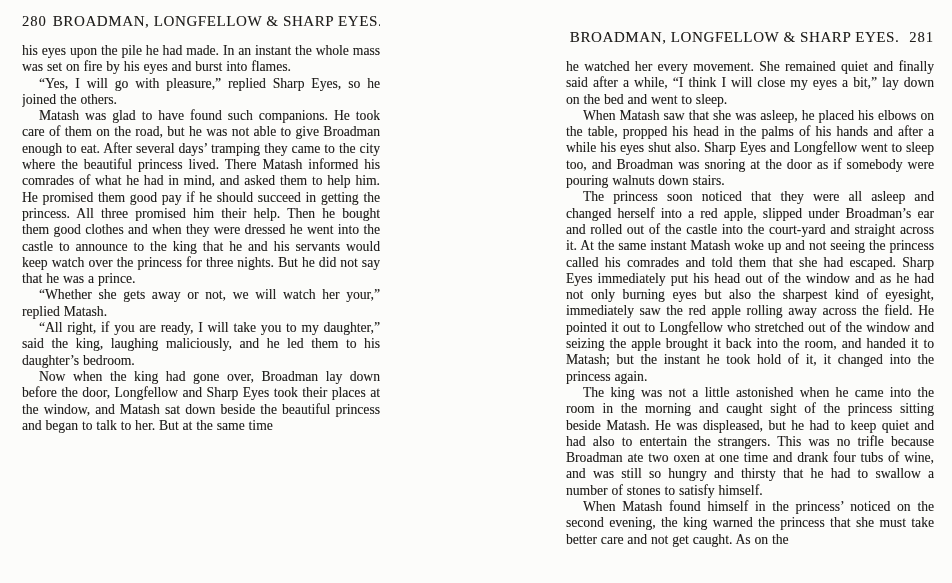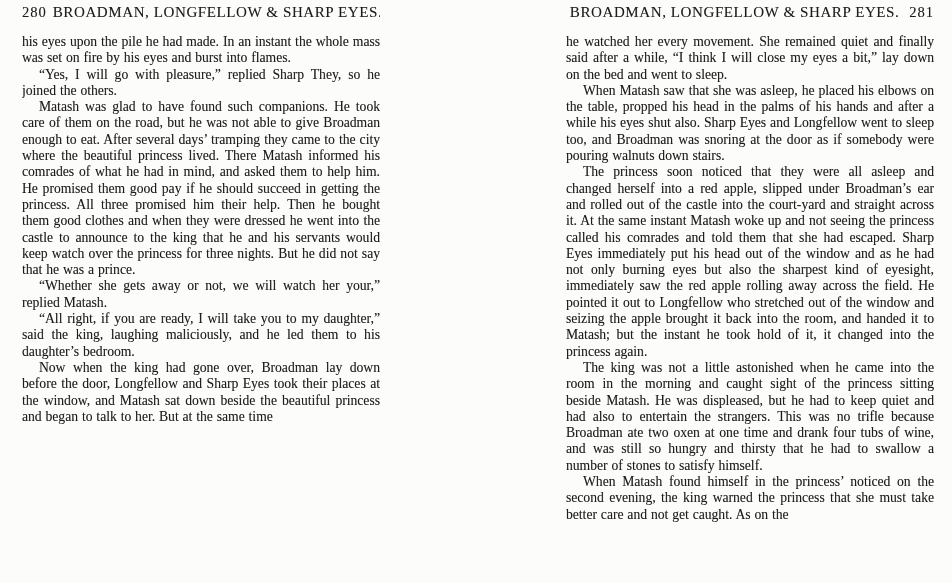--- a/index.html
+++ b/index.html
@@ -11,59 +11,59 @@
     width: 952px;
     height: 583px;
     position: relative;
     overflow: hidden;
     font-family: "Liberation Serif", serif;
     color: #1e1c1a;
     text-shadow: 0.2px 0.2px 0 rgba(30,28,26,0.35);
   }
   .page {
     position: absolute;
-    top: 4px;
+    top: 13px;
     height: 560px;
     overflow: hidden;
   }
   .page-left  { left: 22px;  width: 358px; }
   .page-right { left: 566px; width: 368px; }
   .page-header {
     display: flex;
     align-items: baseline;
     font-size: 15px;
     letter-spacing: 0.6px;
     margin-bottom: 13px;
     white-space: nowrap;
   }
   .page-num { font-size: 14.5px; letter-spacing: 1px; }
   .page-header .running-title { flex: 1; text-align: center; }
   .page-left  .page-num { margin-right: 6px; }
-  .page-right .page-num { margin-left: 6px; }
+  .page-right .page-num { margin-left: 6px; margin-top: 16px; }
   .page-body p {
     margin: 0;
     font-size: 13.6px;
     line-height: 16.3px;
     text-align: justify;
     word-spacing: 0.5px;
     font-family: Liberation Serif, serif;
   }
   .page-body p.indent { text-indent: 17px; }
 </style>
 </head>
 <body>
 
 <div class="page page-left">
   <div class="page-header">
     <span class="page-num">280</span>
     <span class="running-title">BROADMAN, LONGFELLOW &amp; SHARP EYES.</span>
   </div>
   <div class="page-body">
     <p>his eyes upon the pile he had made. In an instant the whole mass was set on fire by his eyes and burst into flames.</p>
-    <p class="indent">“Yes, I will go with pleasure,” replied Sharp They, so he joined the others.</p>
+    <p class="indent">“Yes, I will go with pleasure,” replied Sharp Eyes, so he joined the others.</p>
     <p class="indent">Matash was glad to have found such companions. He took care of them on the road, but he was not able to give Broadman enough to eat. After several days’ tramping they came to the city where the beautiful princess lived. There Matash informed his comrades of what he had in mind, and asked them to help him. He promised them good pay if he should succeed in getting the princess. All three promised him their help. Then he bought them good clothes and when they were dressed he went into the castle to announce to the king that he and his servants would keep watch over the princess for three nights. But he did not say that he was a prince.</p>
     <p class="indent">“Whether she gets away or not, we will watch her your,” replied Matash.</p>
     <p class="indent">“All right, if you are ready, I will take you to my daughter,” said the king, laughing maliciously, and he led them to his daughter’s bedroom.</p>
     <p class="indent">Now when the king had gone over, Broadman lay down before the door, Longfellow and Sharp Eyes took their places at the window, and Matash sat down beside the beautiful princess and began to talk to her. But at the same time</p>
   </div>
 </div>
 
 <div class="page page-right">
   <div class="page-header">
     <span class="running-title">BROADMAN, LONGFELLOW &amp; SHARP EYES.</span>

